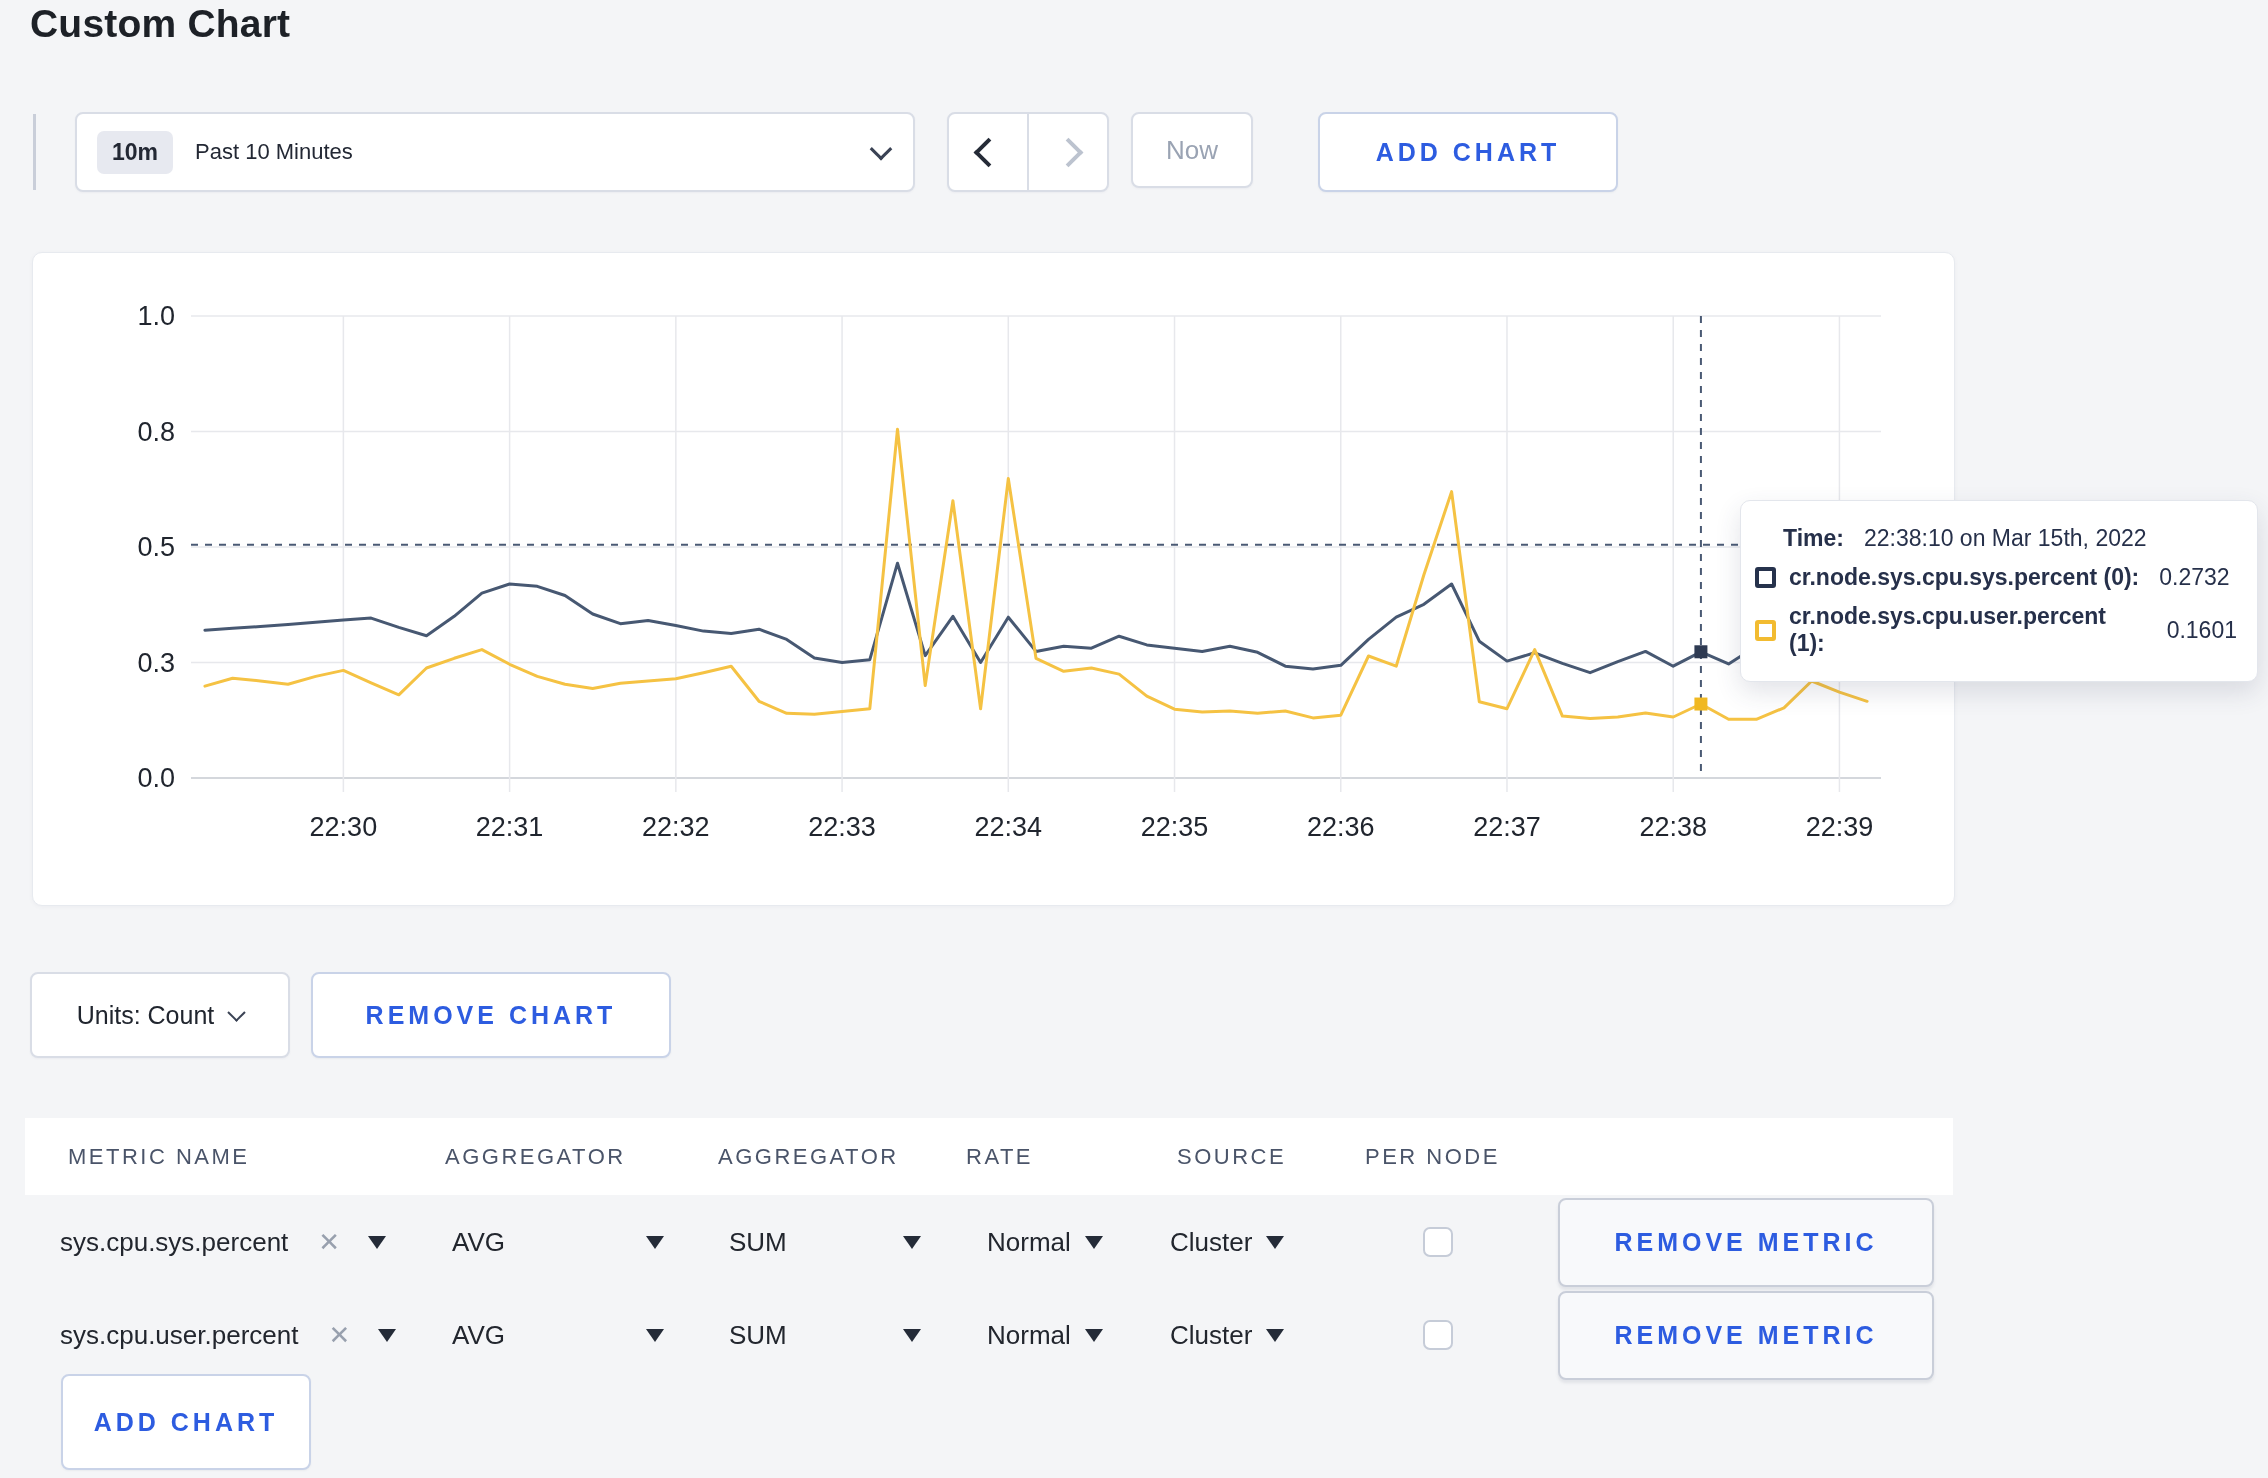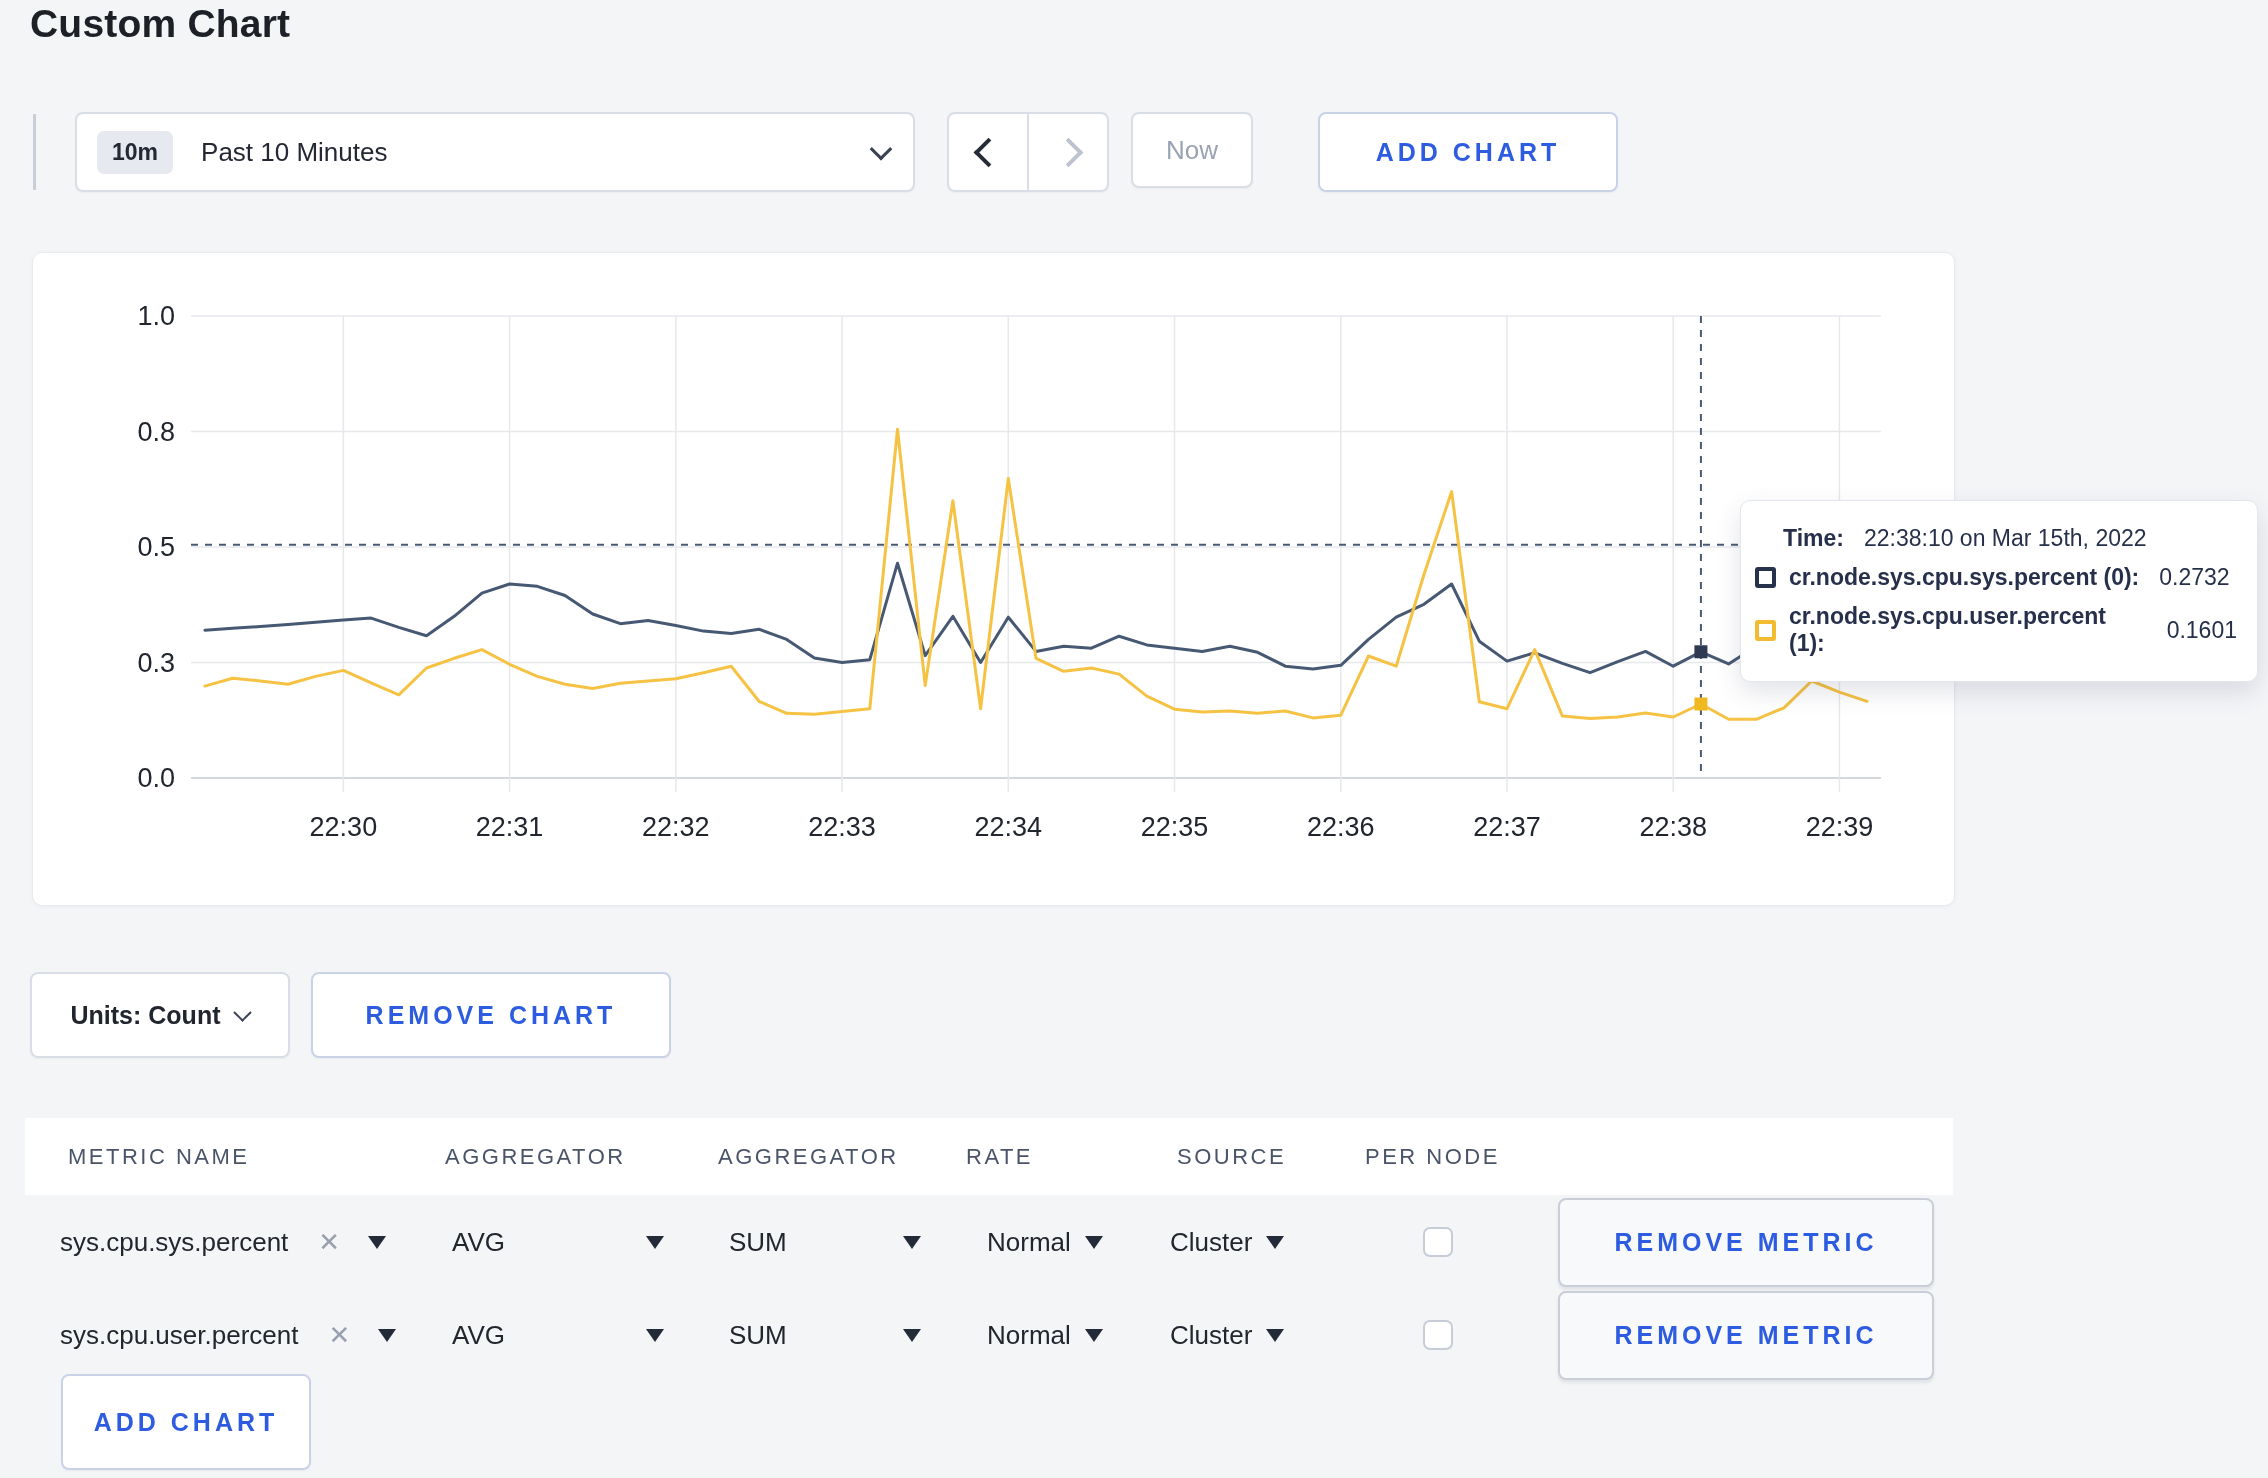--- a/index.html
+++ b/index.html
@@ -16,21 +16,21 @@
 
   
   .toolbar-divider { left:33px; top:114px; width:3px; height:76px; background:#c9ced9; }
   .ctl {
     background:#ffffff; border:2px solid #d9dde6; border-radius:8px;
     box-sizing:border-box; display:flex; align-items:center;
     box-shadow:0 1px 2px rgba(70,80,110,0.05);
   }
   .time-select { left:75px; top:112px; width:840px; height:80px; padding:0 24px 0 20px; cursor:pointer; }
   .range-badge { background:#e7e9f0; border-radius:7px; padding:8px 15px; font-size:23px; font-weight:700; color:#232834; }
-  .range-label { margin-left:28px; font-size:26px; color:#232834; }
+  .range-label { margin-left:22px; font-size:22px; color:#232834; }
   .chev { width:13px; height:13px; border-right:3px solid #3a4254; border-bottom:3px solid #3a4254; transform:rotate(45deg) translate(-2px,-2px); }
   .time-select .chev { margin-left:auto; }
 
   .nav-group { left:947px; top:112px; width:162px; height:80px; padding:0; }
   .nav-btn { flex:1; height:100%; display:flex; align-items:center; justify-content:center; cursor:pointer; background:transparent; border:none; }
   .nav-btn + .nav-btn { border-left:2px solid #d9dde6; }
   .chev-left  { width:17px; height:17px; border-left:4px solid #252b37; border-bottom:4px solid #252b37; transform:rotate(45deg); }
   .chev-right { width:17px; height:17px; border-right:4px solid #bcc3cf; border-bottom:4px solid #bcc3cf; transform:rotate(-45deg); }
 
   .now-btn { left:1131px; top:112px; width:122px; height:76px; justify-content:center; font-size:26px; color:#9aa3b3; cursor:default; }
@@ -61,21 +61,21 @@
     font-size:23px; color:#26304a; z-index:5;
   }
   .tt-row { display:flex; align-items:center; }
   .tt-time { margin-left:28px; }
   .tt-label { font-weight:700; color:#26304a; }
   .tt-value { margin-left:20px; color:#26304a; }
   .tt-sq { width:21px; height:21px; box-sizing:border-box; border-radius:3px; margin-right:13px; background:#fff; flex:0 0 auto; }
 
   
   .units-btn { left:30px; top:972px; width:260px; height:86px; justify-content:center; gap:16px; cursor:pointer; }
-  .units-label { font-size:25px; font-weight:700; color:#20252e; }
+  .units-label { font-size:25px; font-weight:400; color:#20252e; }
   .units-btn .chev { width:11px; height:11px; border-width:2.5px; }
   .remove-chart-btn { left:311px; top:972px; width:360px; height:86px; }
 
   
   .table-header { left:25px; top:1118px; width:1928px; height:77px; background:#ffffff; }
   .th { position:absolute; top:0; height:77px; display:flex; align-items:center;
         font-size:22px; font-weight:400; letter-spacing:2.5px; color:#4a5469; }
   .metric-row { left:25px; height:90px; width:1928px; }
   .cell { position:absolute; top:0; height:90px; display:flex; align-items:center; font-size:26px; color:#22262e; }
   .tri { width:0; height:0; border-left:9px solid transparent; border-right:9px solid transparent; border-top:13px solid #242b38; flex:0 0 auto; }

